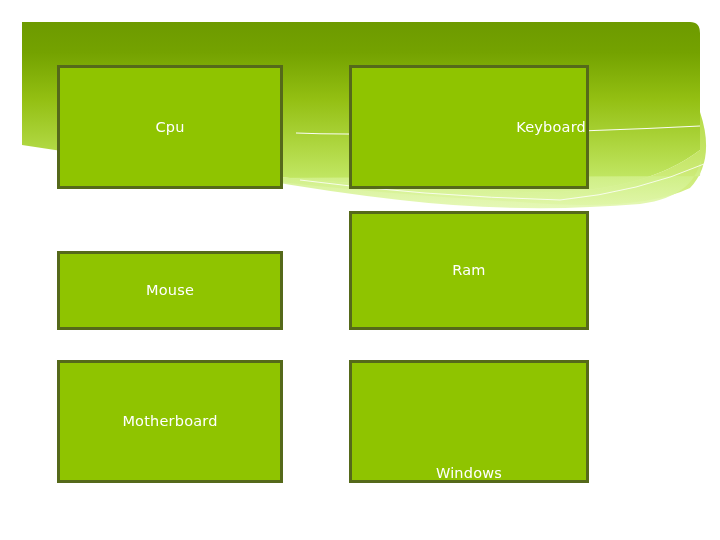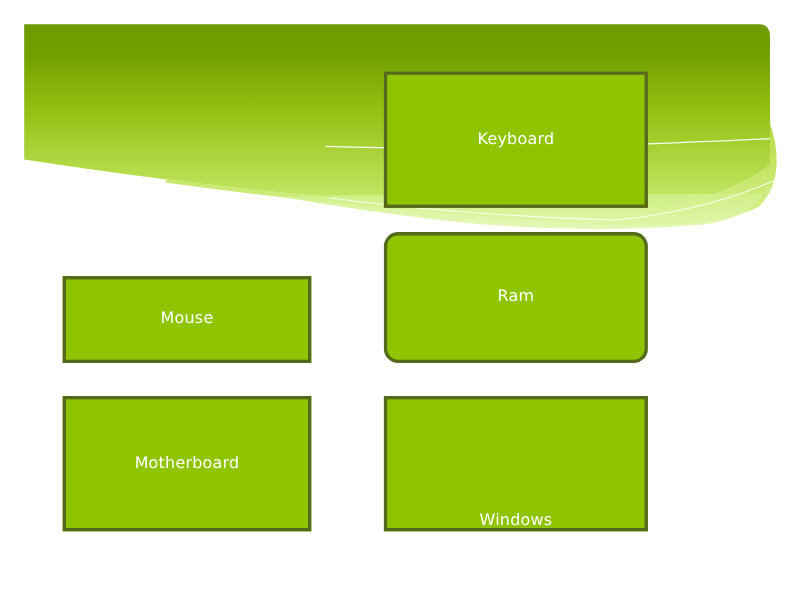--- a/index.html
+++ b/index.html
@@ -43,23 +43,23 @@
   .shape-box {
     background: #8FC400;
     border: 3px solid #55691a;
     box-sizing: border-box;
     display: flex;
     align-items: center;
     justify-content: center;
     position: relative;
   }
   .box-r1c1 { grid-column: 1; grid-row: 1; }
-  .box-r1c2 { grid-column: 3; grid-row: 1; }
+  .box-r1c2 { grid-column: 3; grid-row: 1; justify-content: flex-end; }
   .box-r2c1 { grid-column: 1; grid-row: 3; margin-top: 40px; }
-  .box-r2c2 { grid-column: 3; grid-row: 3; border-radius: 13px; }
+  .box-r2c2 { grid-column: 3; grid-row: 3; }
   .box-r3c1 { grid-column: 1; grid-row: 5; }
   .box-r3c2 { grid-column: 3; grid-row: 5; align-items: flex-end; }
 
   .shape-label {
     color: #ffffff;
     font-family: "DejaVu Sans", sans-serif;
     font-size: 14.5px;
     font-weight: 400;
     letter-spacing: 0.2px;
     line-height: 1;
@@ -117,20 +117,23 @@
              L 700,176
              Z" fill="url(#bannerGrad3)" opacity="0.9"></path>
 
     <path d="M 296,133 Q 460,138 700,126" fill="none" stroke="#ffffff" stroke-width="1.2" opacity="0.95"></path>
     <path d="M 300,180 Q 420,196 560,200" fill="none" stroke="#ffffff" stroke-width="1" opacity="0.8"></path>
     <path d="M 560,200 Q 640,192 704,164" fill="none" stroke="#ffffff" stroke-width="1" opacity="0.8"></path>
   </svg>
 
   <div id="shape-grid">
 
+    <div class="shape-box box-r1c1">
+      <span class="shape-label">Cpu</span>
+    </div>
 
     <div class="shape-box box-r1c2">
       <span class="shape-label">Keyboard</span>
     </div>
 
     <div class="shape-box box-r2c1">
       <span class="shape-label">Mouse</span>
     </div>
 
     <div class="shape-box box-r2c2">

